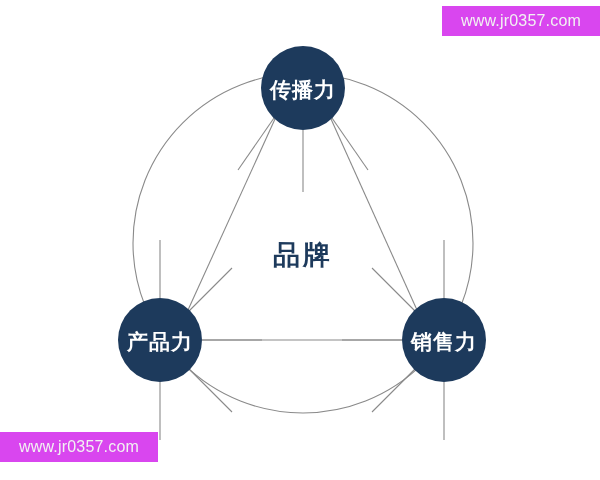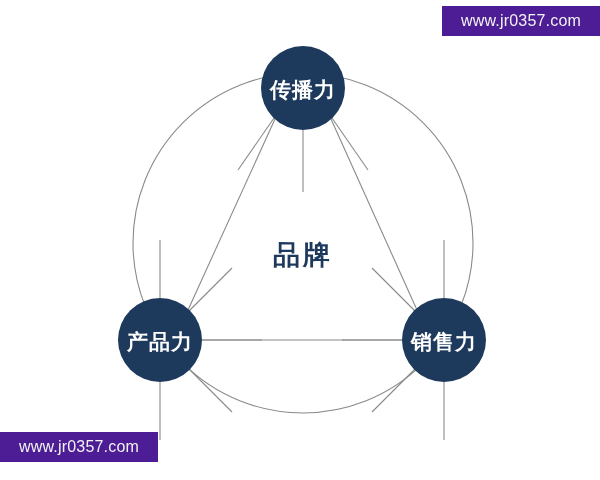--- a/index.html
+++ b/index.html
@@ -39,21 +39,21 @@
     fill: #1d3a5c;
     font-family: "Liberation Sans", "DejaVu Sans", sans-serif;
     font-size: 27px;
     font-weight: bold;
     text-anchor: middle;
     dominant-baseline: central;
     letter-spacing: 3px;
   }
   .watermark {
     position: absolute;
-    background: #4c1d95;
+    background: #d946ef;
     color: #f2f2f2;
     font-family: "Liberation Sans", "DejaVu Sans", sans-serif;
     font-size: 16px;
     letter-spacing: 0.2px;
     display: flex;
     align-items: center;
     justify-content: center;
     white-space: nowrap;
     user-select: none;
   }

